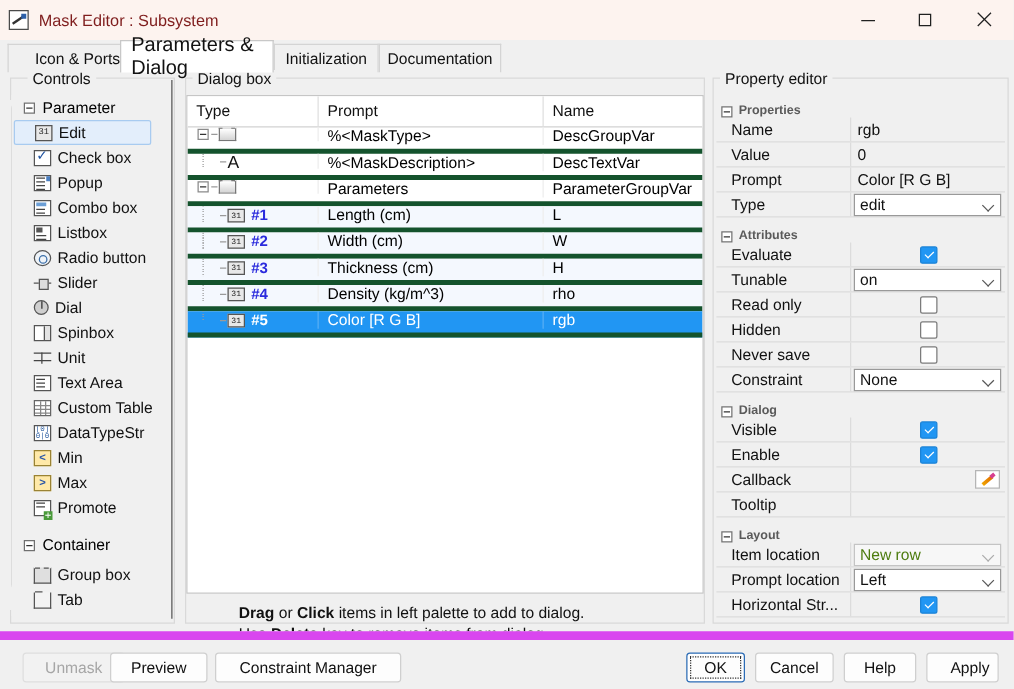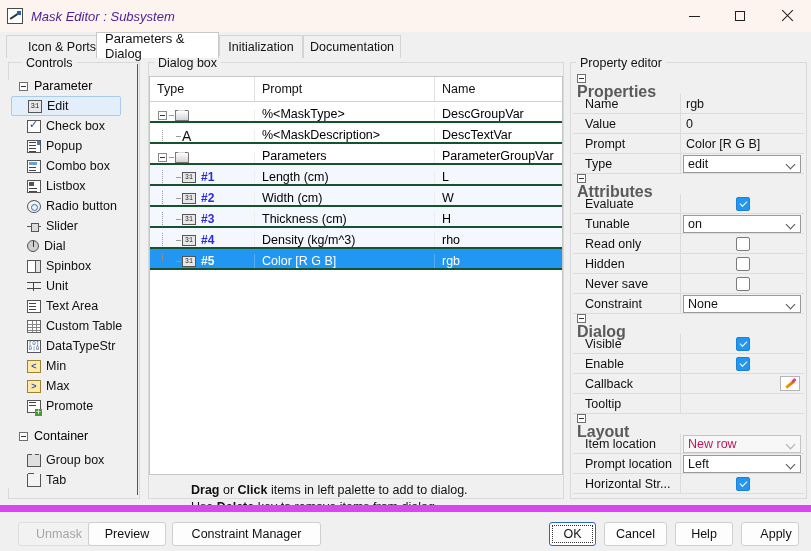--- a/index.html
+++ b/index.html
@@ -31,21 +31,21 @@
   }
   .title-icon::before {
     content: ""; position: absolute; left: 2px; top: 9px;
     width: 11px; height: 1.5px; background: #333;
     transform: rotate(-34deg); transform-origin: left center;
   }
   .title-icon::after {
     content: ""; position: absolute; left: 9px; top: 2px;
     width: 4px; height: 4px; background: #2b5fa8;
   }
-  .title-text { font-size: 13px; color: #4c1d95; font-style: italic; }
+  .title-text { font-size: 13px; color: #7f1d1d; }
   .win-btns { position: absolute; right: 0; top: 0; height: 32px; display: flex; }
   .win-btn {
     width: 46px; height: 32px; display: flex; align-items: center; justify-content: center;
     font-size: 13px; color: #202020;
   }
   .win-btn.close { width: 48px; }
   .glyph-min { display:block; width:11px; height:1px; background:#202020; }
   .glyph-max { display:block; width:10px; height:10px; border:1px solid #202020; }
   .glyph-close { position: relative; width: 12px; height: 12px; }
   .glyph-close::before, .glyph-close::after {
@@ -63,21 +63,21 @@
     position: absolute; top: 3px; height: 23px;
     display: flex; align-items: center; justify-content: center;
     padding: 0 8px; font-size: 12.5px;
     background: #f0f0f0;
     border: 1px solid #d4d4d4; border-bottom: none;
     color: #111;
   }
   .tab.active {
     top: 0px; height: 26px;
     background: #ffffff; border-color: #c8c8c8;
-    font-size: 13px; z-index: 4;
+    font-size: 16px; z-index: 4;
   }
 
   
   .client {
     position: absolute; left: 0; top: 58px; width: 811px; height: 447px;
     background: #f0f0f0;
   }
 
   
   .groupframe {
@@ -214,21 +214,21 @@
     border-bottom: 1px solid #d2d2d2;
   }
   .dbhead > div {
     font-size: 12.5px; color: #111; display:flex; align-items:center;
     padding-left: 7px;
   }
   .c-type   { width: 105px; border-right: 1px solid #e0e0e0; }
   .c-prompt { width: 180px; border-right: 1px solid #e0e0e0; }
   .c-name   { flex: 1; }
 
-  .dbrow { display: flex; height: 21px; align-items: flex-end; border-bottom:2px solid #14532d; }
+  .dbrow { display: flex; height: 21px; align-items: flex-start; border-bottom:4px solid #14532d; }
   .dbrow.alt { background: #f4f8fe; }
   .dbrow.selected { background: #2196f3; color: #fff; }
   .dbrow > div {
     font-size: 12.5px; display:flex; align-items:center;
     padding-left: 7px; overflow:hidden; white-space:nowrap;
   }
   .dbrow .c-type { padding-left: 0; border-right:1px solid #ededed; }
   .dbrow .c-prompt { border-right:1px solid #ededed; }
   .dbrow.selected .c-type, .dbrow.selected .c-prompt { border-right-color:#57aef5; }
 
@@ -278,41 +278,41 @@
 
   
   #prop-panel { left: 570px; top: 4px; width: 237px; height: 437px; }
   #prop-label { left: 576px; top: -2px; }
 
   .proplist {
     position: absolute; left: 573px; top: 16px; width: 231px; height: 421px;
     overflow: hidden; background: #f0f0f0;
   }
   .sec-row {
-    display:flex; align-items:flex-start; height: 20px; padding-left: 4px;
-    font-size: 16px; font-weight: bold; color:#5a5a5a;flex-direction:column;
+    display:flex; align-items:flex-end; height: 20px; padding-left: 4px;
+    font-size: 10px; font-weight: bold; color:#5a5a5a;
   }
   .sec-row .expander { margin-right: 5px; }
   .prow { display:flex; height: 20px; border-bottom:1px solid #dcdcdc; }
   .prow .plabel {
     width: 108px; padding-left: 12px; font-size: 12.5px; color:#111;
     display:flex; align-items:center; border-right:1px solid #dcdcdc;
     overflow:hidden; white-space:nowrap;
   }
   .prow .pval {
     flex: 1; display:flex; align-items:center; padding-left: 5px;
     font-size: 12.5px; color:#111; position: relative;
   }
   .pval.center { justify-content:center; padding-left:0; }
   .combo {
     position:absolute; left:2px; top:1px; right:3px; height:18px;
     border:1px solid #999; background:#fff;
     display:flex; align-items:center; padding-left:4px; font-size:12.5px;
   }
-  .combo.disabled { color:#be185d; border-color:#c4c4c4; background:#f7f7f7; }
+  .combo.disabled { color:#4d7c0f; border-color:#c4c4c4; background:#f7f7f7; }
   .chev {
     position:absolute; right:6px; top:5px; width:7px; height:7px;
     border-right:1.4px solid #555; border-bottom:1.4px solid #555;
     transform: rotate(45deg);
   }
   .combo.disabled .chev { border-color:#aaa; }
   .cbox {
     width:14px; height:14px; border:1px solid #7b7b7b; background:#fff; border-radius:2px;
   }
   .cbox.checked {

